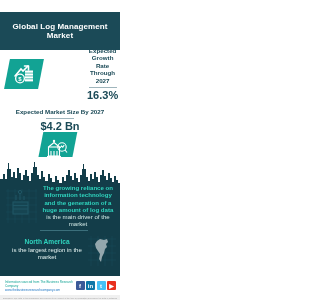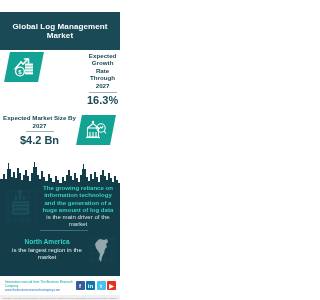--- a/index.html
+++ b/index.html
@@ -17,21 +17,21 @@
     display:flex;align-items:center;justify-content:center;
   }
   .header-title{
     color:#ffffff;font-size:8px;line-height:9.5px;font-weight:bold;
     text-align:center;letter-spacing:.1px;padding:0 6px;
   }
 
   
   .stat1{
     position:absolute;left:0;top:40px;width:120px;height:44px;
-    display:flex;align-items:flex-start;gap:44px;
+    display:flex;align-items:center;gap:44px;
   }
   .icon-par{
     width:34px;height:30px;flex:0 0 34px;
     background:#12a394;
     transform:skewX(-11deg);
     display:flex;align-items:center;justify-content:center;
     margin-left:7px;
   }
   .icon-par.right{margin-left:0;margin-right:7px;}
   .icon-inner{transform:skewX(11deg);display:block;line-height:0;}
@@ -42,21 +42,21 @@
   .stat-rule{
     width:28px;height:1px;background:#9fb5bc;margin:2.5px auto 1.5px;
   }
   .stat-value{
     color:#1b4a57;font-size:11px;line-height:12px;font-weight:bold;
   }
 
   
   .stat2{
     position:absolute;left:0;top:96px;width:120px;height:44px;
-    display:flex;align-items:center;
+    display:flex;align-items:center;flex-direction:column;
   }
 
   
   .darkbody{
     position:absolute;left:0;top:145px;width:120px;height:119px;
     background:#133d49;
   }
   .skyline{position:absolute;left:0;top:0;width:120px;height:30px;display:block;}
   .grid-left{
     position:absolute;left:4px;top:30px;width:34px;height:38px;opacity:.55;

